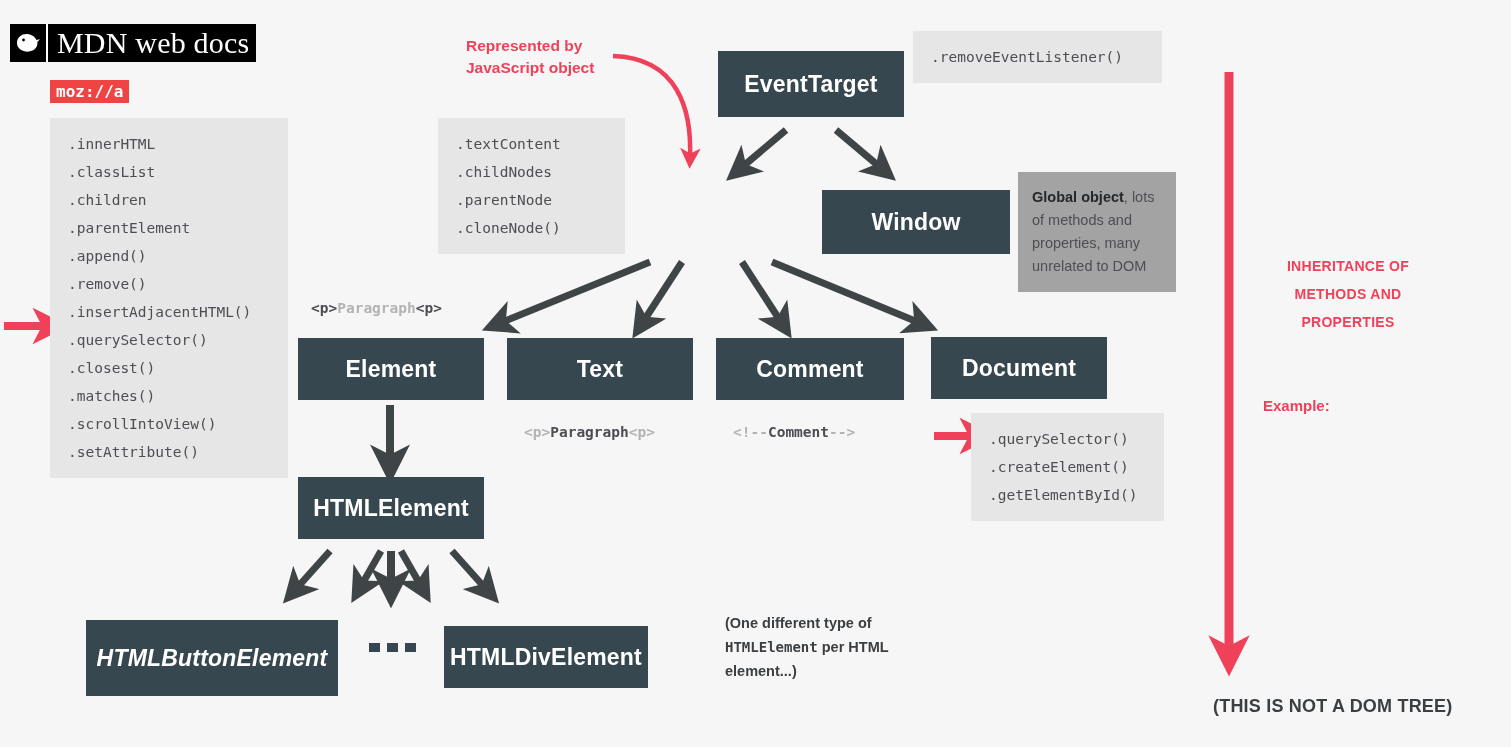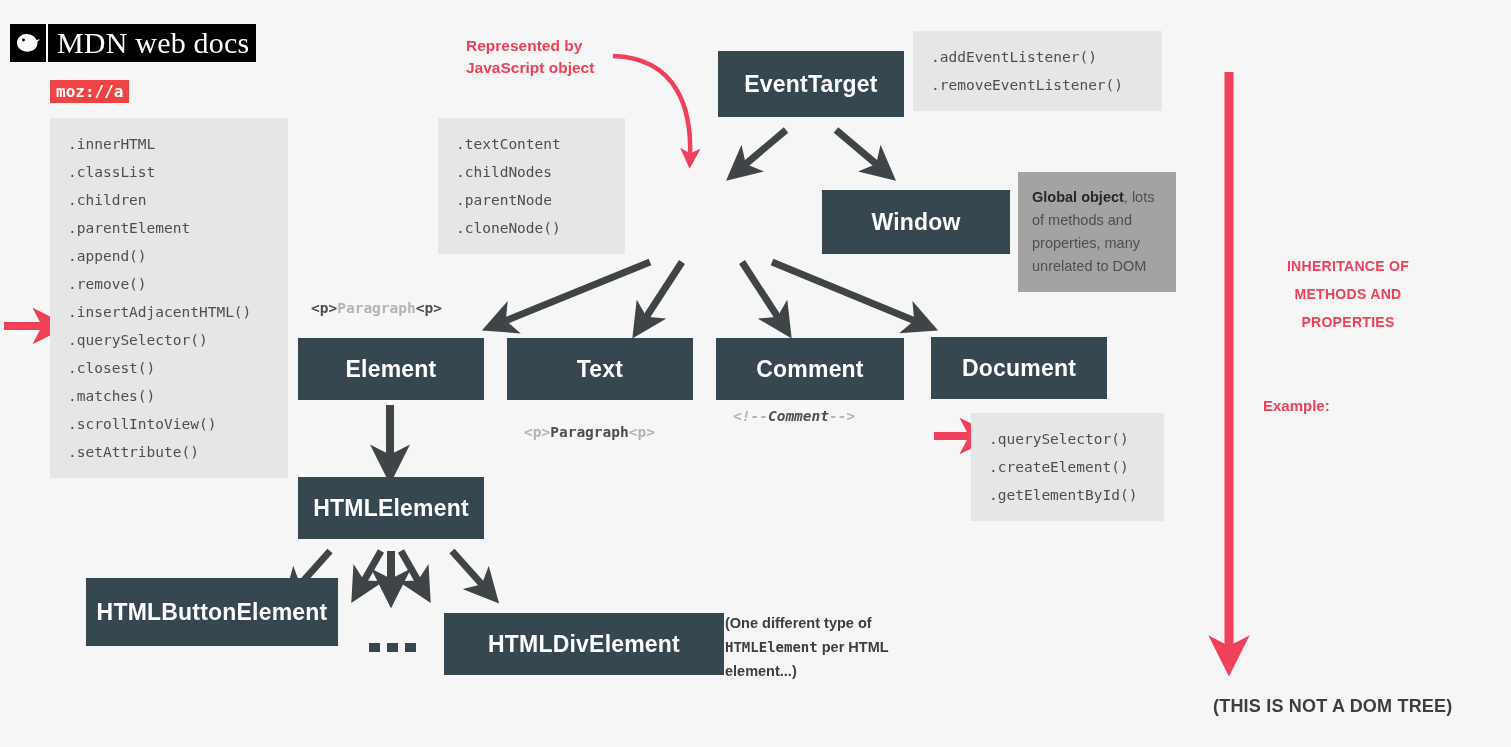--- a/index.html
+++ b/index.html
@@ -179,21 +179,20 @@
   </div>
 
   <div class="code-box abs" style="left:418px; top:118px; width:187px;margin-left:20px;">
     <div>.textContent</div>
     <div>.childNodes</div>
     <div>.parentNode</div>
     <div>.cloneNode()</div>
   </div>
 
   <div class="code-box abs" style="left:913px; top:31px; width:249px;">
-    <div>.addEventListener()</div>
     <div>.removeEventListener()</div>
   </div>
 
   <div class="code-box abs" style="left:971px; top:413px; width:193px;">
     <div>.querySelector()</div>
     <div>.createElement()</div>
     <div>.getElementById()</div>
   </div>
 
   <div id="represented" class="abs red-text">
@@ -223,45 +222,45 @@
   </div>
 
   <div class="node-box abs" style="left:931px; top:337px; width:176px; height:62px;">
     <span>Document</span>
   </div>
 
   <div class="node-box abs" style="left:298px; top:477px; width:186px; height:62px;">
     <span>HTMLElement</span>
   </div>
 
-  <div class="node-box abs" style="left:86px; top:578px; width:252px; height:68px;">
+  <div class="node-box abs" style="left:86px; top:620px; width:252px; height:76px;font-style:italic;">
     <span>HTMLButtonElement</span>
   </div>
 
-  <div class="node-box abs" style="left:444px; top:613px; width:280px; height:62px;">
+  <div class="node-box abs" style="left:444px; top:626px; width:204px; height:62px;">
     <span>HTMLDivElement</span>
   </div>
 
   <div class="dots abs" style="left:369px; top:630px;">
     <svg width="50" height="16" viewBox="0 0 50 16" aria-hidden="true">
       <rect x="0" y="4" width="11" height="9" fill="#37474f"></rect>
       <rect x="18" y="4" width="11" height="9" fill="#37474f"></rect>
       <rect x="36" y="4" width="11" height="9" fill="#37474f"></rect>
     </svg>
   </div>
 
   <div class="tag-label abs" style="left:311px; top:300px;">
     <span>&lt;p&gt;</span><span class="dim">Paragraph</span><span>&lt;p&gt;</span>
   </div>
 
   <div class="tag-label abs" style="left:524px; top:424px;">
     <span class="dim">&lt;p&gt;</span><span>Paragraph</span><span class="dim">&lt;p&gt;</span>
   </div>
 
-  <div class="tag-label abs" style="left:733px; top:408px;font-style:italic;">
+  <div class="tag-label abs" style="left:733px; top:424px;">
     <span class="dim">&lt;!--</span><span>Comment</span><span class="dim">--&gt;</span>
   </div>
 
   <div class="code-box abs note" style="left:1018px; top:172px; width:158px; background:#a3a3a3; font-family:'Liberation Sans', sans-serif; padding:14px 14px; line-height:23px;">
     <b>Global object</b><span>, lots of methods and properties, many unrelated to DOM</span>
   </div>
 
   <div class="abs note" style="left:725px; top:611px; width:190px; line-height:24px; font-weight:bold; color:#3b3f42;">
     <span>(One different type of</span>
     <span class="mono" style="font-size:14px;">HTMLElement</span><span> per</span>

